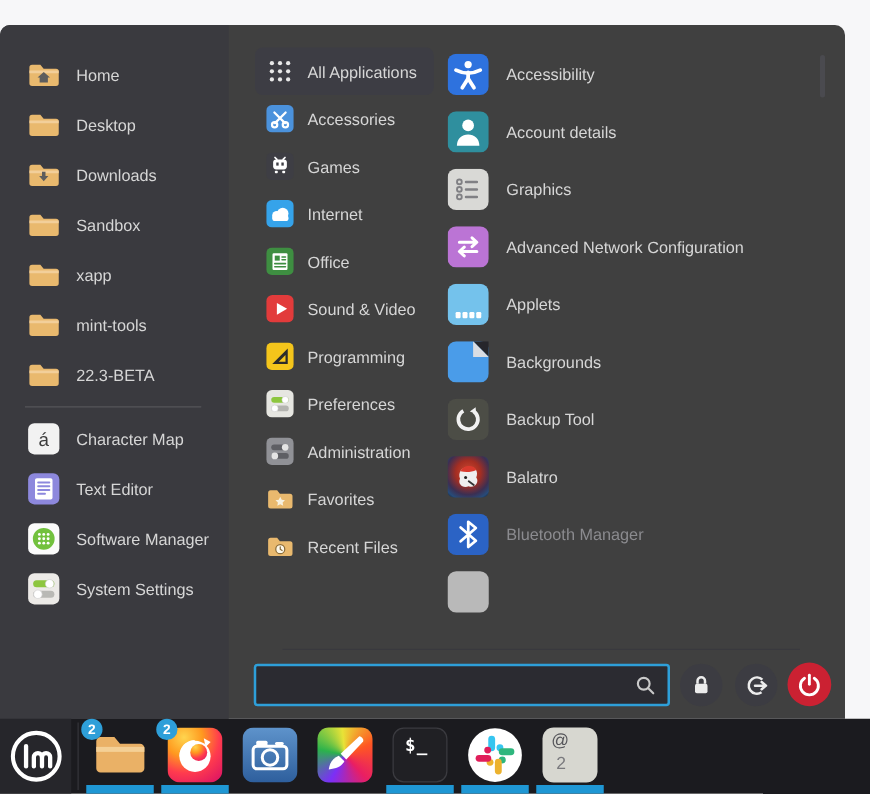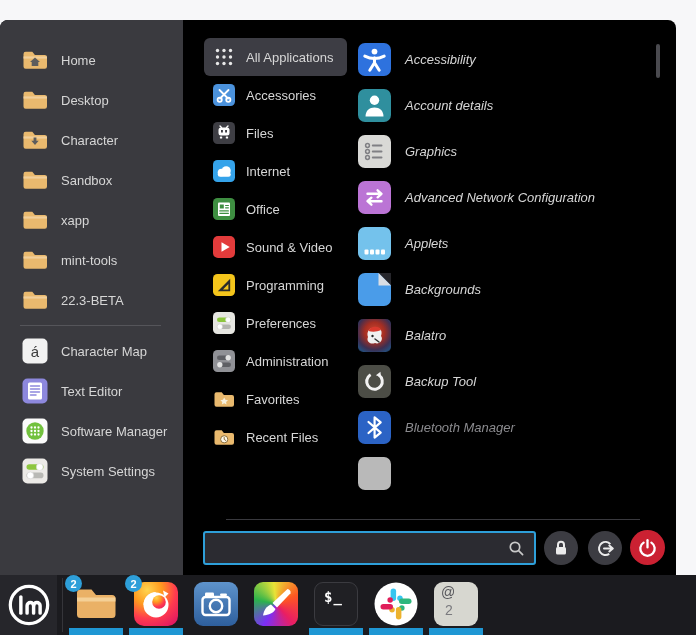--- a/index.html
+++ b/index.html
@@ -6,38 +6,38 @@
   html,body { margin:0; padding:0; }
   body {
     width:696px; height:635px; position:relative; overflow:hidden;
     background:#f7f7f9;
     font-family:"Liberation Sans", sans-serif;
     -webkit-font-smoothing:antialiased;
   }
 
   
   .menu { position:absolute; left:0; top:20px; width:676px; height:555px;
-          background:#000000; border-radius:8px 8px 0 0; }
+          background:#404040; border-radius:8px 8px 0 0; }
 
   .sidebar { position:absolute; left:0; top:0; bottom:0; width:183px;
              background:#3a3a3f; border-radius:8px 0 0 0; padding-top:20px; }
   .side-item { height:40px; display:flex; align-items:center; gap:13px;
                padding-left:22px; color:#d6d6d6; font-size:13px; cursor:default; }
   .side-item svg, .side-item .ico { flex:0 0 auto; }
   .side-sep { height:1px; background:#55555a; margin:5px 22px 5px 20px; }
 
   .cats { position:absolute; left:204px; top:18px; }
   .cat { height:38px; display:flex; align-items:center; gap:11px;
          padding:0 14px 0 9px; border-radius:6px; color:#d6d6d6; font-size:13px;
          width:max-content; }
   .cat.selected { background:#3d3d44; }
 
   .apps { position:absolute; left:358px; top:16px; width:302px; height:480px; overflow:hidden; }
   .app { height:46px; display:flex; align-items:center; gap:14px;
-         color:#d6d6d6; font-size:13px;font-style:italic; }
+         color:#d6d6d6; font-size:13px; }
   .app .lbl { white-space:nowrap; }
   .app.dimmed .lbl { color:#8b8b8f; }
 
   .scrollbar { position:absolute; left:656px; top:24px; width:4px; height:34px;
                border-radius:2px; background:#4a4a4f; }
 
   .bottom-sep { position:absolute; left:226px; top:499px; width:414px; height:1px; background:#39393e; }
 
   .search { position:absolute; left:203px; top:511px; width:333px; height:34px;
             border:2px solid #2e9fd9; border-radius:3px; background:#2b2b31;
@@ -101,21 +101,21 @@
           <rect x="1.5" y="7.4" width="23.5" height="2.2" fill="#f3d29e" opacity=".9"></rect>
         </svg>
       <span class="lbl">Desktop</span>
     </div>
     <div class="side-item">
       <svg class="ico" width="26" height="22" viewBox="0 0 26 22">
           <path d="M1.5 5a2.2 2.2 0 0 1 2.2-2.2h6.6l2.6 3.2h9.9a2.2 2.2 0 0 1 2.2 2.2v9.3a2.2 2.2 0 0 1-2.2 2.2H3.7a2.2 2.2 0 0 1-2.2-2.2z" fill="#e9b96e"></path>
           <rect x="1.5" y="7.4" width="23.5" height="2.2" fill="#f3d29e" opacity=".9"></rect>
           <path d="M11.6 8.4h2.8v3.4h2.3L13 16l-3.7-4.2h2.3z" fill="#5d5d5d"></path>
         </svg>
-      <span class="lbl">Character</span>
+      <span class="lbl">Downloads</span>
     </div>
     <div class="side-item">
       <svg class="ico" width="26" height="22" viewBox="0 0 26 22">
           <path d="M1.5 5a2.2 2.2 0 0 1 2.2-2.2h6.6l2.6 3.2h9.9a2.2 2.2 0 0 1 2.2 2.2v9.3a2.2 2.2 0 0 1-2.2 2.2H3.7a2.2 2.2 0 0 1-2.2-2.2z" fill="#e9b96e"></path>
           <rect x="1.5" y="7.4" width="23.5" height="2.2" fill="#f3d29e" opacity=".9"></rect>
         </svg>
       <span class="lbl">Sandbox</span>
     </div>
     <div class="side-item">
       <svg class="ico" width="26" height="22" viewBox="0 0 26 22">
@@ -221,21 +221,21 @@
           <rect width="22" height="22" rx="4.5" fill="#3e3e44"></rect>
           <g stroke="#fff" stroke-width="1.4" stroke-linecap="round">
             <path d="M8.5 5.5L7 4M13.5 5.5L15 4"></path>
           </g>
           <rect x="5.5" y="5.5" width="11" height="8" rx="2.5" fill="#fff"></rect>
           <rect x="8" y="8" width="1.9" height="2.5" fill="#3e3e44"></rect>
           <rect x="12.1" y="8" width="1.9" height="2.5" fill="#3e3e44"></rect>
           <rect x="6.9" y="14.5" width="2.3" height="2" rx=".6" fill="#fff"></rect>
           <rect x="12.8" y="14.5" width="2.3" height="2" rx=".6" fill="#fff"></rect>
         </svg>
-      <span>Files</span>
+      <span>Games</span>
     </div>
     <div class="cat">
       <svg width="22" height="22" viewBox="0 0 22 22">
           <rect width="22" height="22" rx="4.5" fill="#35a3ea"></rect>
           <g fill="#fff">
             <circle cx="8.5" cy="12.5" r="3.8"></circle>
             <circle cx="13.2" cy="10.8" r="4.6"></circle>
             <rect x="4.8" y="12.2" width="13" height="4.6" rx="2.3"></rect>
           </g>
         </svg>
@@ -361,39 +361,39 @@
         </svg>
       <span class="lbl">Applets</span>
     </div>
     <div class="app">
       <svg width="33" height="33" viewBox="0 0 33 33">
           <rect width="33" height="33" rx="7" fill="#4a9ce9"></rect>
           <path d="M20.5 0H33v12.5z" fill="#26262b"></path>
           <path d="M20.5 0L33 12.5H20.5z" fill="#d9dde3"></path>
         </svg>
       <span class="lbl">Backgrounds</span>
+    </div>
+    <div class="app">
+      <svg width="33" height="33" viewBox="0 0 33 33">
+          <rect width="33" height="33" rx="7" fill="#4c4d46"></rect>
+          <circle cx="16.5" cy="16.5" r="7.8" stroke="#f2f2f2" stroke-width="3" fill="none" stroke-dasharray="40 9" transform="rotate(-55 16.5 16.5)"></circle>
+          <path d="M22.5 6.8l.4 5.4-5-2z" fill="#f2f2f2"></path>
+        </svg>
+      <span class="lbl">Backup Tool</span>
     </div>
     <div class="app">
       <span class="balatro">
           <svg width="33" height="33" viewBox="0 0 33 33" style="position:absolute;left:0;top:0">
             <path d="M10 18c-2-5 2-10 7-9 5-1 8 3 6 8 3 4-2 9-6 7-5 2-9-2-7-6z" fill="#efefef"></path>
             <path d="M10.5 12c1-5 11-6 12.5-1-4 2-9 2-12.5 1z" fill="#d93a2e"></path>
             <circle cx="14.5" cy="17" r="1.2" fill="#222"></circle>
             <path d="M17 20l4 3" stroke="#333" stroke-width="1.5" stroke-linecap="round"></path>
           </svg>
         </span>
       <span class="lbl">Balatro</span>
-    </div>
-    <div class="app">
-      <svg width="33" height="33" viewBox="0 0 33 33">
-          <rect width="33" height="33" rx="7" fill="#4c4d46"></rect>
-          <circle cx="16.5" cy="16.5" r="7.8" stroke="#f2f2f2" stroke-width="3" fill="none" stroke-dasharray="40 9" transform="rotate(-55 16.5 16.5)"></circle>
-          <path d="M22.5 6.8l.4 5.4-5-2z" fill="#f2f2f2"></path>
-        </svg>
-      <span class="lbl">Backup Tool</span>
     </div>
     <div class="app dimmed">
       <svg width="33" height="33" viewBox="0 0 33 33">
           <rect width="33" height="33" rx="7" fill="#2b63c5"></rect>
           <path d="M10.5 11L22.7 21.6 16.6 26.6V6.4L22.7 11.4 10.5 22" stroke="#fff" stroke-width="2.2" stroke-linecap="round" stroke-linejoin="round" fill="none"></path>
         </svg>
       <span class="lbl">Bluetooth Manager</span>
     </div>
     <div class="app">
       <span class="partial-ic"></span>

